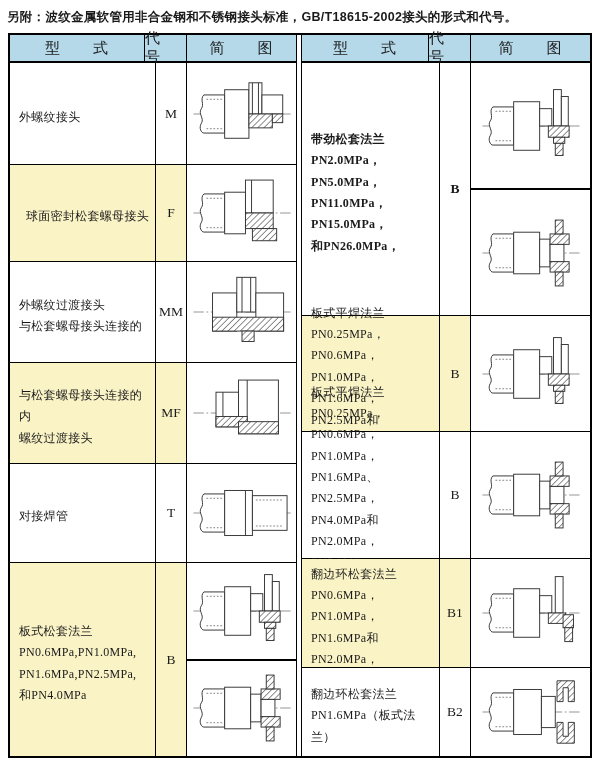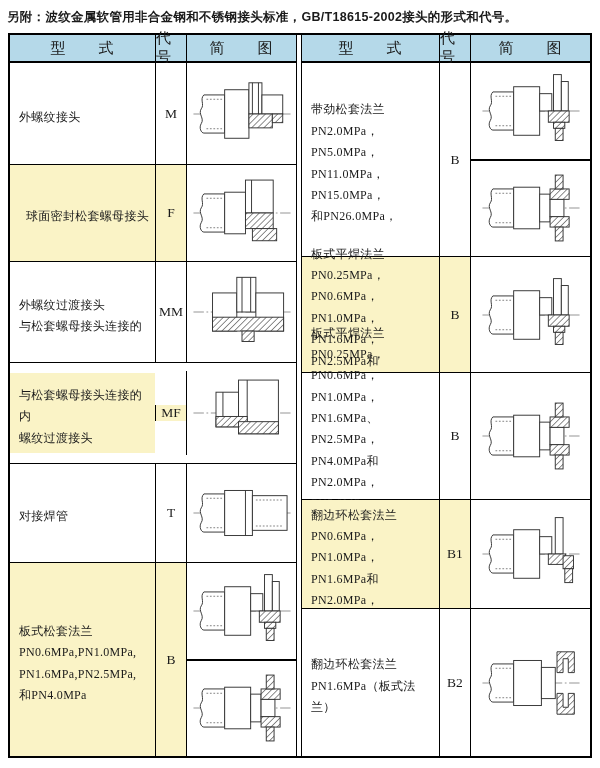--- a/index.html
+++ b/index.html
@@ -18,21 +18,21 @@
   .half{display:flex;flex-direction:column;height:100%;}
   .half-left{width:287px;border-right:1.5px solid var(--border);}
   .spacer{width:4px;background:#fff;}
   .half-right{flex:1;border-left:1.5px solid var(--border);}
   .hrow{height:28px;background:var(--header-bg);display:flex;
     border-bottom:2px solid var(--border);flex:none;}
   .hcell{display:flex;align-items:center;justify-content:center;
     font-size:15px;letter-spacing:1px;}
   .hcell.type{flex:1;}
   .hcell.code{width:31px;border-left:1px solid var(--border);}
-  .hcell.diag{border-left:1px solid var(--border);}
+  .hcell.diag{border-left:1px solid var(--border);margin-left:11px;}
   .half-left .hcell.diag{width:110px;}
   .half-right .hcell.diag{width:120px;}
   .body{flex:1;display:flex;flex-direction:column;}
   .row{display:flex;border-bottom:1px solid var(--border);flex:none;background:#fff;}
   .row:last-child{border-bottom:none;flex:1;}
   .cell-type{flex:1;display:flex;flex-direction:column;justify-content:center;
     padding:12px 6px 4px 9px;font-family:"Liberation Serif",serif;
     font-size:12px;line-height:1.78;letter-spacing:0.3px;}
   .cell-code{width:31px;border-left:1px solid var(--border);display:flex;
     align-items:center;justify-content:center;
@@ -132,21 +132,21 @@
                   <line x1="60" y1="8" x2="60" y2="48"></line>
                   <line x1="70" y1="8" x2="70" y2="48"></line>
                   <rect x="76" y="26" width="32" height="44"></rect>
                   <rect x="26" y="54" width="82" height="16" fill="url(#h)"></rect>
                   <rect x="60" y="70" width="14" height="12" fill="url(#h)"></rect>
                 </g>
               </svg>
             </div>
           </div>
         </div>
-        <div class="row yellow" style="height: 101px; align-items: center;">
+        <div class="row yellow" style="height: 101px;">
           <div class="cell-type">
             <div>与松套螺母接头连接的内</div>
             <div>螺纹过渡接头</div>
           </div>
           <div class="cell-code">MF</div>
           <div class="cell-diag">
             <div class="dcell">
               <svg viewBox="0 0 120 96" width="104" height="84">
                 <g fill="#fff" stroke="#333" stroke-width="1.1">
                   <line x1="4" y1="48" x2="116" y2="48" stroke="#666" stroke-width="0.8" stroke-dasharray="12 3 2 3" fill="none"></line>
@@ -234,21 +234,21 @@
 
   <div class="spacer"></div>
 
   <div class="half half-right">
     <div class="hrow">
       <div class="hcell type">型　　式</div>
       <div class="hcell code">代号</div>
       <div class="hcell diag">简　　图</div>
     </div>
     <div class="body" id="right-body">
-        <div class="row" style="height: 194px;">
+        <div class="row" style="height: 253px; font-weight: bold;">
           <div class="cell-type">
             <div>带劲松套法兰</div>
             <div>PN2.0MPa，PN5.0MPa，</div>
             <div>PN11.0MPa，PN15.0MPa，</div>
             <div>和PN26.0MPa，</div>
           </div>
           <div class="cell-code">B</div>
           <div class="cell-diag">
             <div class="dcell">
               <svg viewBox="0 0 120 96" width="104" height="84">

